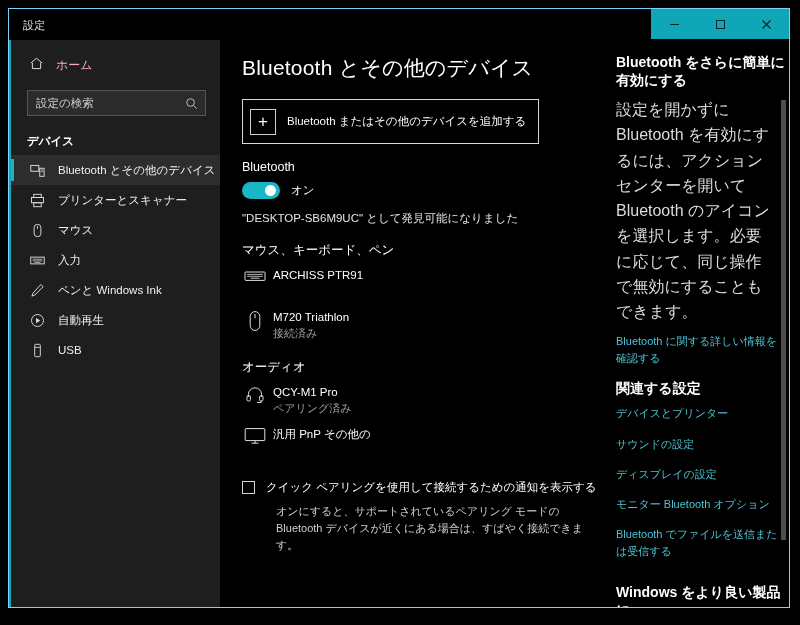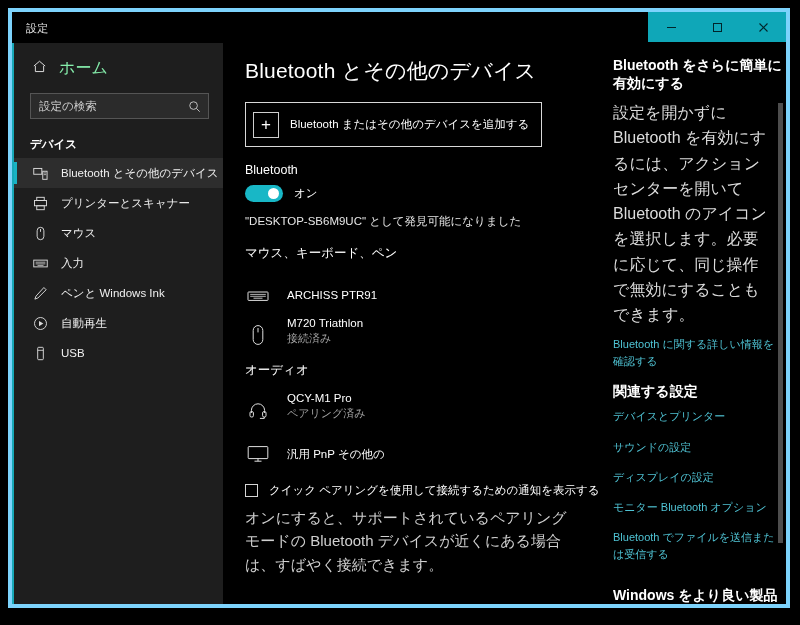--- a/index.html
+++ b/index.html
@@ -16,21 +16,21 @@
     -webkit-font-smoothing: antialiased;
   }
 
   
   #window {
     position: absolute;
     left: 8px;
     top: 8px;
     width: 782px;
     height: 600px;
-    border: 4px solid #7dd3fc;
+    border: 1px solid #7dd3fc;
     background: #000000;
     box-sizing: border-box;
     overflow: hidden;
   }
 
   
   #titlebar {
     position: absolute;
     left: 0; top: 0;
     width: 100%;
@@ -85,21 +85,21 @@
     border-left: 2px solid #17a8b8;
     box-sizing: border-box;
   }
   #home-row {
     display: flex;
     align-items: center;
     height: 26px;
     margin: 12px 0 0 18px;
     gap: 12px;
   }
-  #home-row .nav-label { font-size: 16px; color: #86efac; font-family: Liberation Mono, monospace; }
+  #home-row .nav-label { font-size: 12px; color: #f9a8d4; font-family: Liberation Mono, monospace; }
 
   #search-box {
     position: relative;
     margin: 12px 14px 0 16px;
     height: 26px;
     background: #2b2b2b;
     border: 1px solid #555555;
     box-sizing: border-box;
     display: flex;
     align-items: center;
@@ -237,23 +237,23 @@
   #toggle-state { font-size: 11.5px; color: #ffffff; }
 
   #discoverable-text {
     margin: 12px 0 0 22px;
     font-size: 11.5px;
     color: #e6e6e6;
   }
 
   .device-row {
     display: flex;
-    align-items: flex-end;
+    align-items: flex-start;
     margin: 9px 0 0 22px;
-    gap: 16px;
+    gap: 5px;
     height: 33px;
   }
   .device-icon {
     width: 26px;
     flex: 0 0 26px;
     display: flex;
     align-items: center;
     justify-content: center;
   }
   .device-text { display: flex; flex-direction: column; justify-content: center; }
@@ -266,24 +266,25 @@
     width: 13px;
     height: 13px;
     border: 1px solid #d5d5d5;
     box-sizing: border-box;
     flex: 0 0 13px;
     background: transparent;
   }
   .check-label { font-size: 11.5px; color: #ffffff; }
   .check-desc {
     margin-top: 8px;
-    font-size: 15px;
+    font-size: 11px;
     color: #d0d0d0;
     line-height: 1.55;
     max-width: 322px;
+    margin-left: 34px;
   }
 
   .divider-space { height: 10px; }
 
   
   #helppane {
     position: absolute;
     right: 0;
     top: 0;
     width: 181px;

